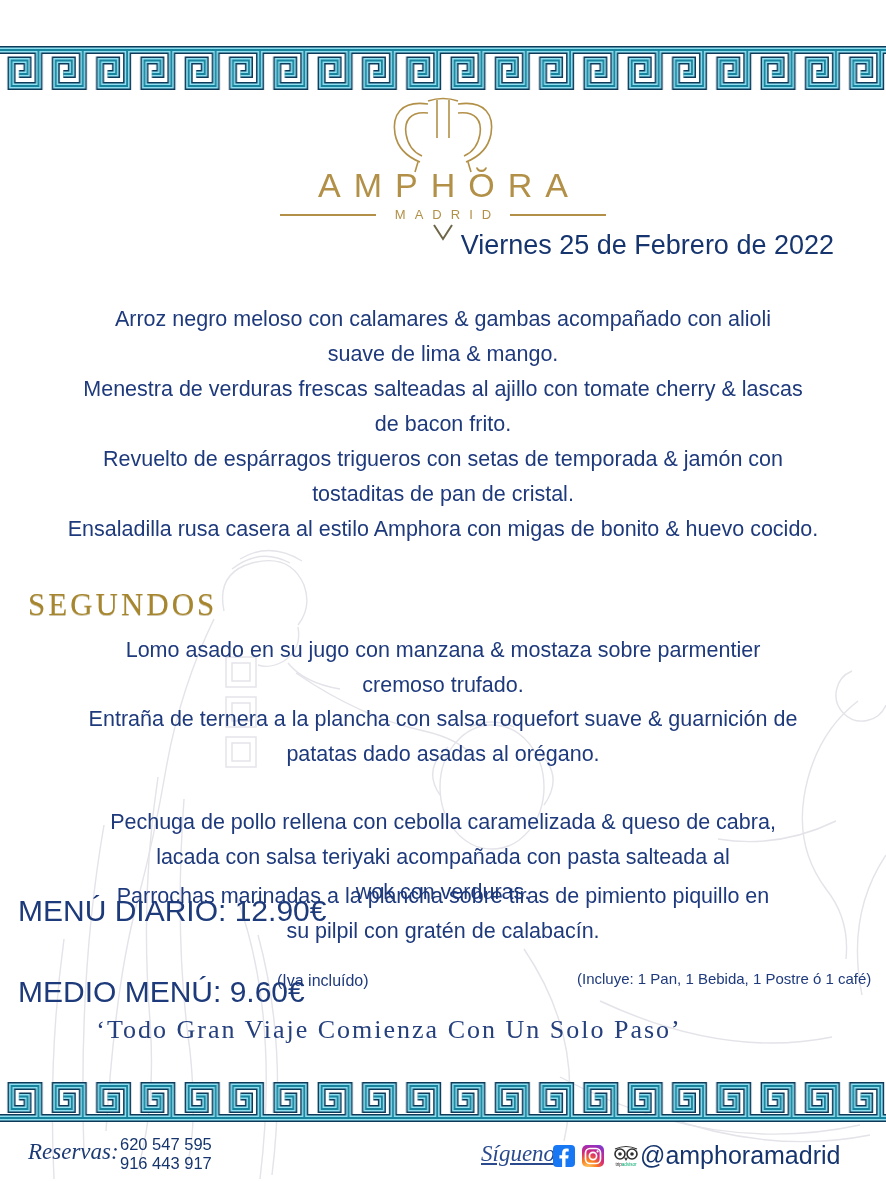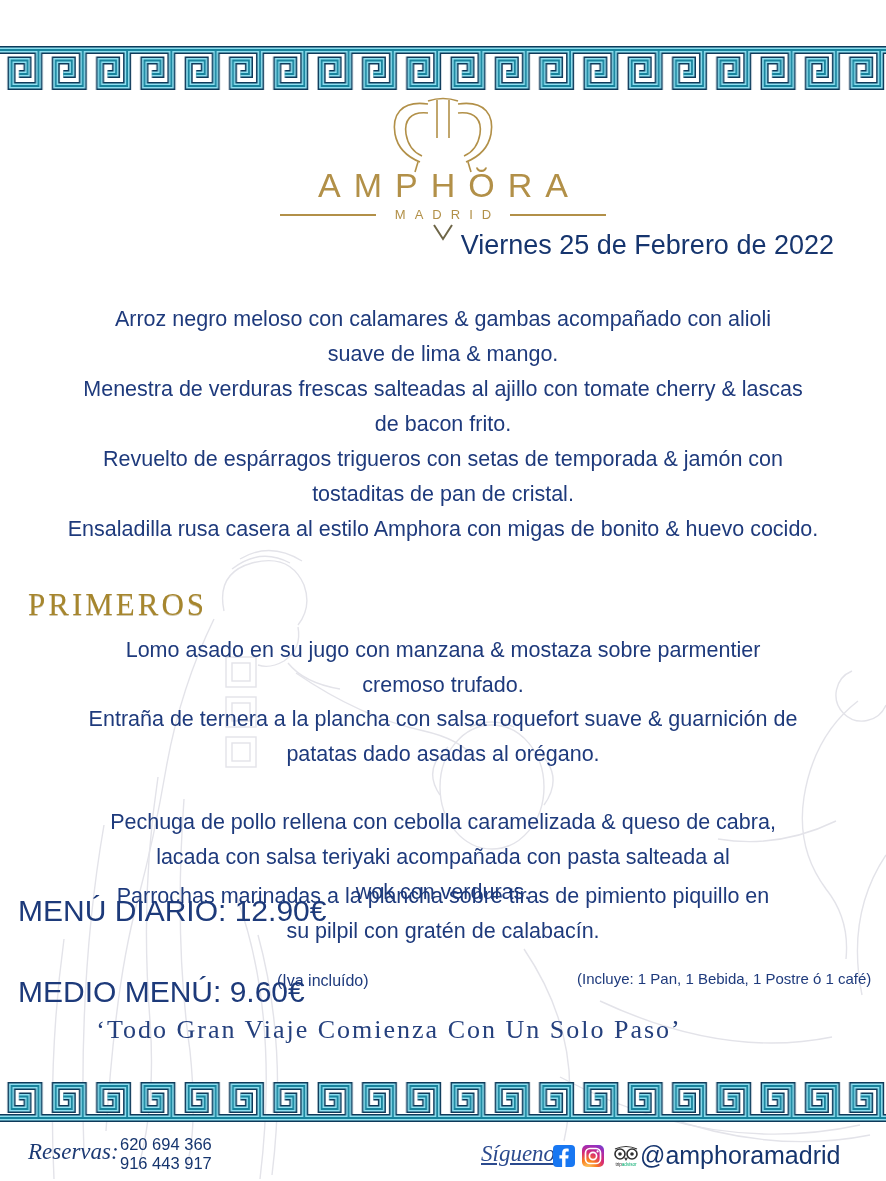--- a/index.html
+++ b/index.html
@@ -142,21 +142,21 @@
   <div class="abs date">Viernes 25 de Febrero de 2022</div>
 
   <p class="abs menu-item p1">Arroz negro meloso con calamares &amp; gambas acompañado con alioli
 suave de lima &amp; mango.</p>
   <p class="abs menu-item p2">Menestra de verduras frescas salteadas al ajillo con tomate cherry &amp; lascas
 de bacon frito.</p>
   <p class="abs menu-item p3">Revuelto de espárragos trigueros con setas de temporada &amp; jamón con
 tostaditas de pan de cristal.</p>
   <p class="abs menu-item p4">Ensaladilla rusa casera al estilo Amphora con migas de bonito &amp; huevo cocido.</p>
 
-  <div class="abs sec-header sec-segundos">PRIMEROS</div>
+  <div class="abs sec-header sec-segundos">SEGUNDOS</div>
   <p class="abs menu-item s1">Lomo asado en su jugo con manzana &amp; mostaza sobre parmentier
 cremoso trufado.</p>
   <p class="abs menu-item s2">Entraña de ternera a la plancha con salsa roquefort suave &amp; guarnición de
 patatas dado asadas al orégano.</p>
   <p class="abs menu-item s3">Pechuga de pollo rellena con cebolla caramelizada &amp; queso de cabra,
 lacada con salsa teriyaki acompañada con pasta salteada al
 wok con verduras.</p>
   <p class="abs menu-item s4">Parrochas marinadas a la plancha sobre tiras de pimiento piquillo en
 su pilpil con gratén de calabacín.</p>
 
@@ -177,21 +177,21 @@
         </g>
       </pattern>
     </defs>
     <g transform="translate(0,46) scale(1,-1)">
       <rect width="886" height="46" fill="url(#mbot)"></rect>
     </g>
   </svg>
 
   <div class="abs reservas-label">Reservas:</div>
   <div class="abs phones">
-    <div>620 694 366</div>
+    <div>620 547 595</div>
     <div>916 443 917</div>
   </div>
   <div class="abs siguenos-label">Síguenos:</div>
 
   <div class="abs social-row">
     <span class="icon">
       <svg width="22" height="22" viewBox="0 0 22 22">
         <rect width="22" height="22" rx="4" fill="#1877f2"></rect>
         <path d="M12.5,22 V13.5 H15.2 L15.6,10.3 H12.5 V8.3 C12.5,7.3 12.9,6.6 14.3,6.6 H15.7 V3.8 C15.2,3.7 14.2,3.6 13.2,3.6 C10.7,3.6 9.1,5.1 9.1,7.9 V10.3 H6.4 V13.5 H9.1 V22 Z" fill="#ffffff"></path>
       </svg>

